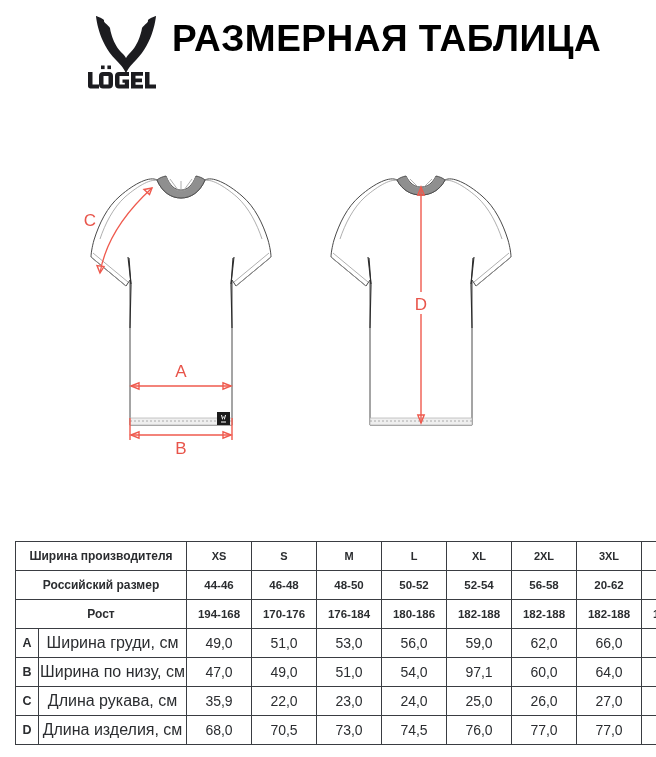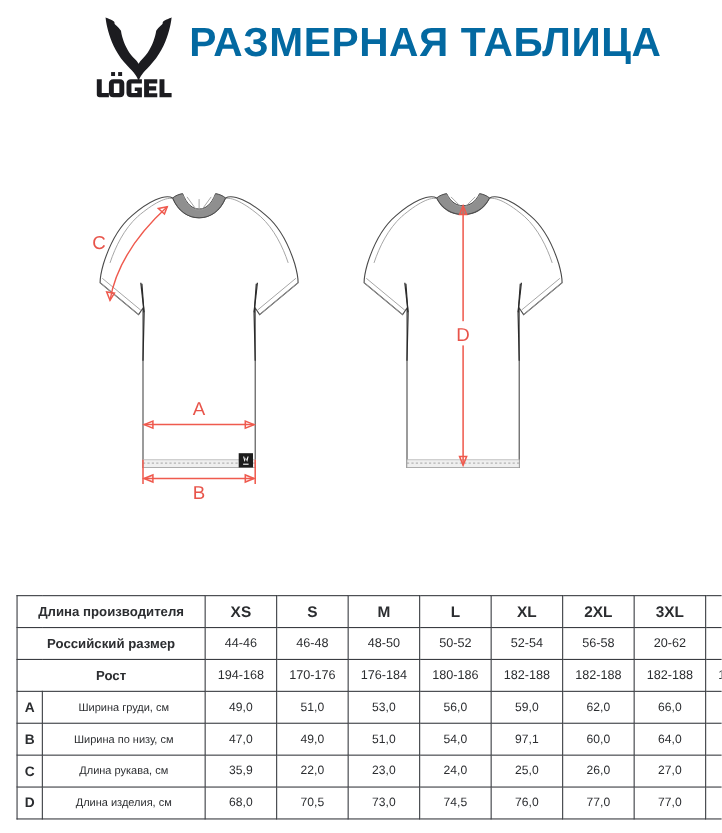--- a/index.html
+++ b/index.html
@@ -31,21 +31,21 @@
     height: 82px;
   }
   #logo svg { display: block; }
   #page-title {
     position: absolute;
     left: 172px;
     top: 15px;
     font-size: 37px;
     font-weight: bold;
     letter-spacing: 0.5px;
-    color: #0369a1;
+    color: #000000;
     white-space: nowrap;
     line-height: 48px;
   }
 
   
   #diagrams {
     position: absolute;
     left: 0;
     top: 140px;
     width: 656px;
@@ -114,38 +114,38 @@
     padding: 0;
     color: #2b2d30;
     background: #ffffff;
   }
   td.head-label {
     font-weight: bold;
     font-size: 12px;
   }
   td.size-head {
     font-weight: bold;
-    font-size: 14px;
+    font-size: 11px;
   }
   td.range-cell {
-    font-weight: normal;
+    font-weight: bold;
     font-size: 11.5px;
   }
   td.letter-cell {
     font-weight: bold;
     font-size: 12.5px;
     width: 23px;
   }
   td.param-cell {
     text-align: left;
     padding-left: 11px;
-    font-size: 10px;
+    font-size: 16px;
   }
   td.value-cell {
-    font-size: 11px;
+    font-size: 14px;
   }
   col.c-letter { width: 23px; }
   col.c-param  { width: 148px; }
   col.c-size   { width: 65px; }
 </style>
 </head>
 <body>
 
 <div id="header">
 
@@ -321,21 +321,21 @@
       <col class="c-size">
       <col class="c-size">
       <col class="c-size">
     <col class="c-size">
       <col class="c-size">
       <col class="c-size">
       <col class="c-size">
   </colgroup>
   <tbody>
     <tr>
-      <td class="head-label" colspan="2">Длина производителя</td>
+      <td class="head-label" colspan="2">Ширина производителя</td>
       <td class="size-head">XS</td>
       <td class="size-head">S</td>
       <td class="size-head">M</td>
       <td class="size-head">L</td>
       <td class="size-head">XL</td>
       <td class="size-head">2XL</td>
       <td class="size-head">3XL</td>
       <td class="size-head">4XL</td>
     </tr>
 

